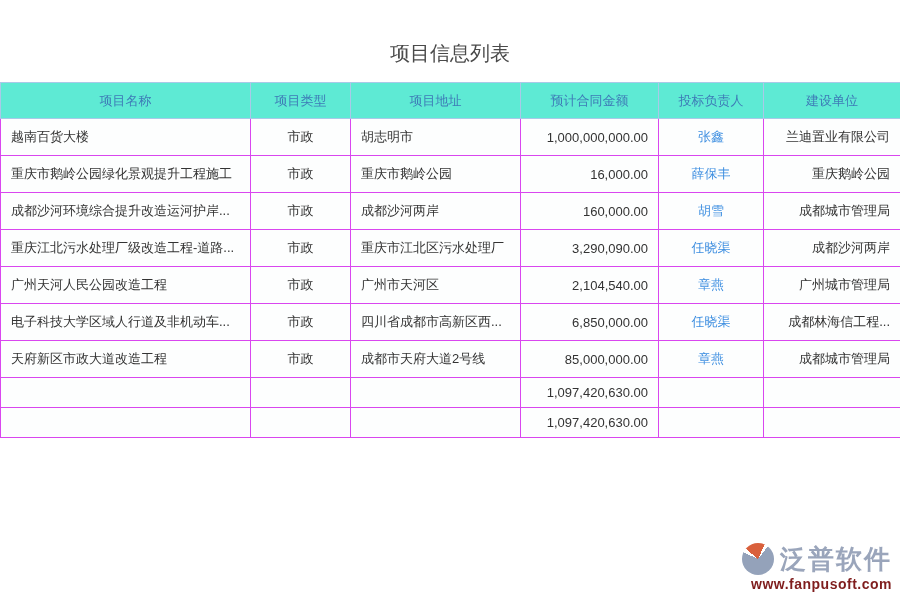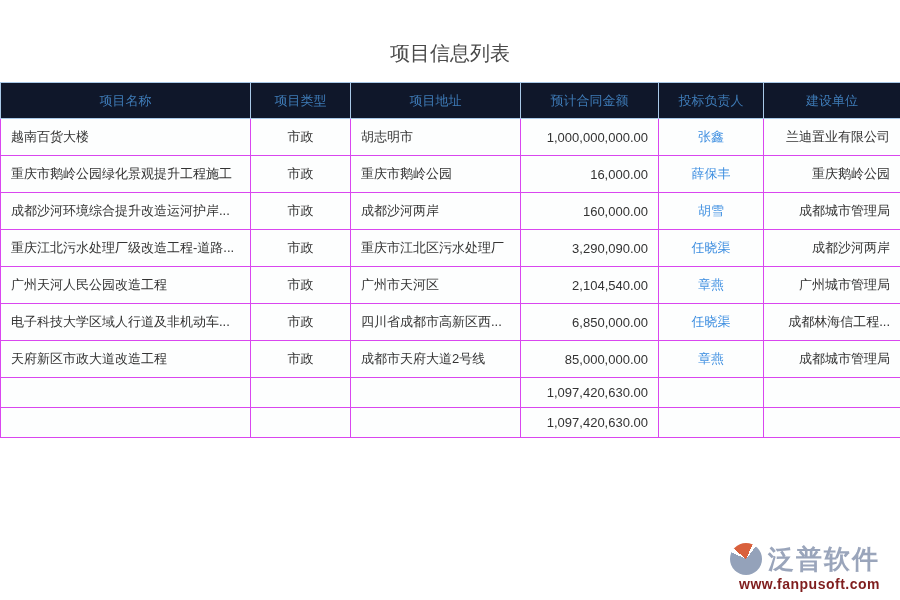--- a/index.html
+++ b/index.html
@@ -18,21 +18,21 @@
     padding-top: 41px;
     line-height: 24px;
   }
   table.project-table {
     width: 900px;
     border-collapse: collapse;
     table-layout: fixed;
     margin-top: 17px;
   }
   table.project-table thead th {
-    background: #0f172a;
+    background: #5eead4;
     color: #3e7bb7;
     font-weight: normal;
     font-size: 13px;
     height: 36px;
     border: 1px solid #a9c9e8;
     text-align: center;
     padding: 0 6px;
     white-space: nowrap;
     overflow: hidden;
   }
@@ -53,21 +53,21 @@
   .col-address { width: 170px; text-align: left; }
   .col-amount  { width: 138px; text-align: right; }
   .col-manager { width: 105px; text-align: center; }
   .col-unit    { width: 137px; text-align: right; }
   .link {
     color: #3d8ee0;
     cursor: pointer;
   }
   .footer-logo {
     position: absolute;
-    right: 20px;
+    right: 8px;
     bottom: 8px;
     text-align: right;
     margin-top: 28px;
   }
   .logo-row {
     display: flex;
     align-items: center;
     justify-content: flex-end;
     gap: 6px;
   }

